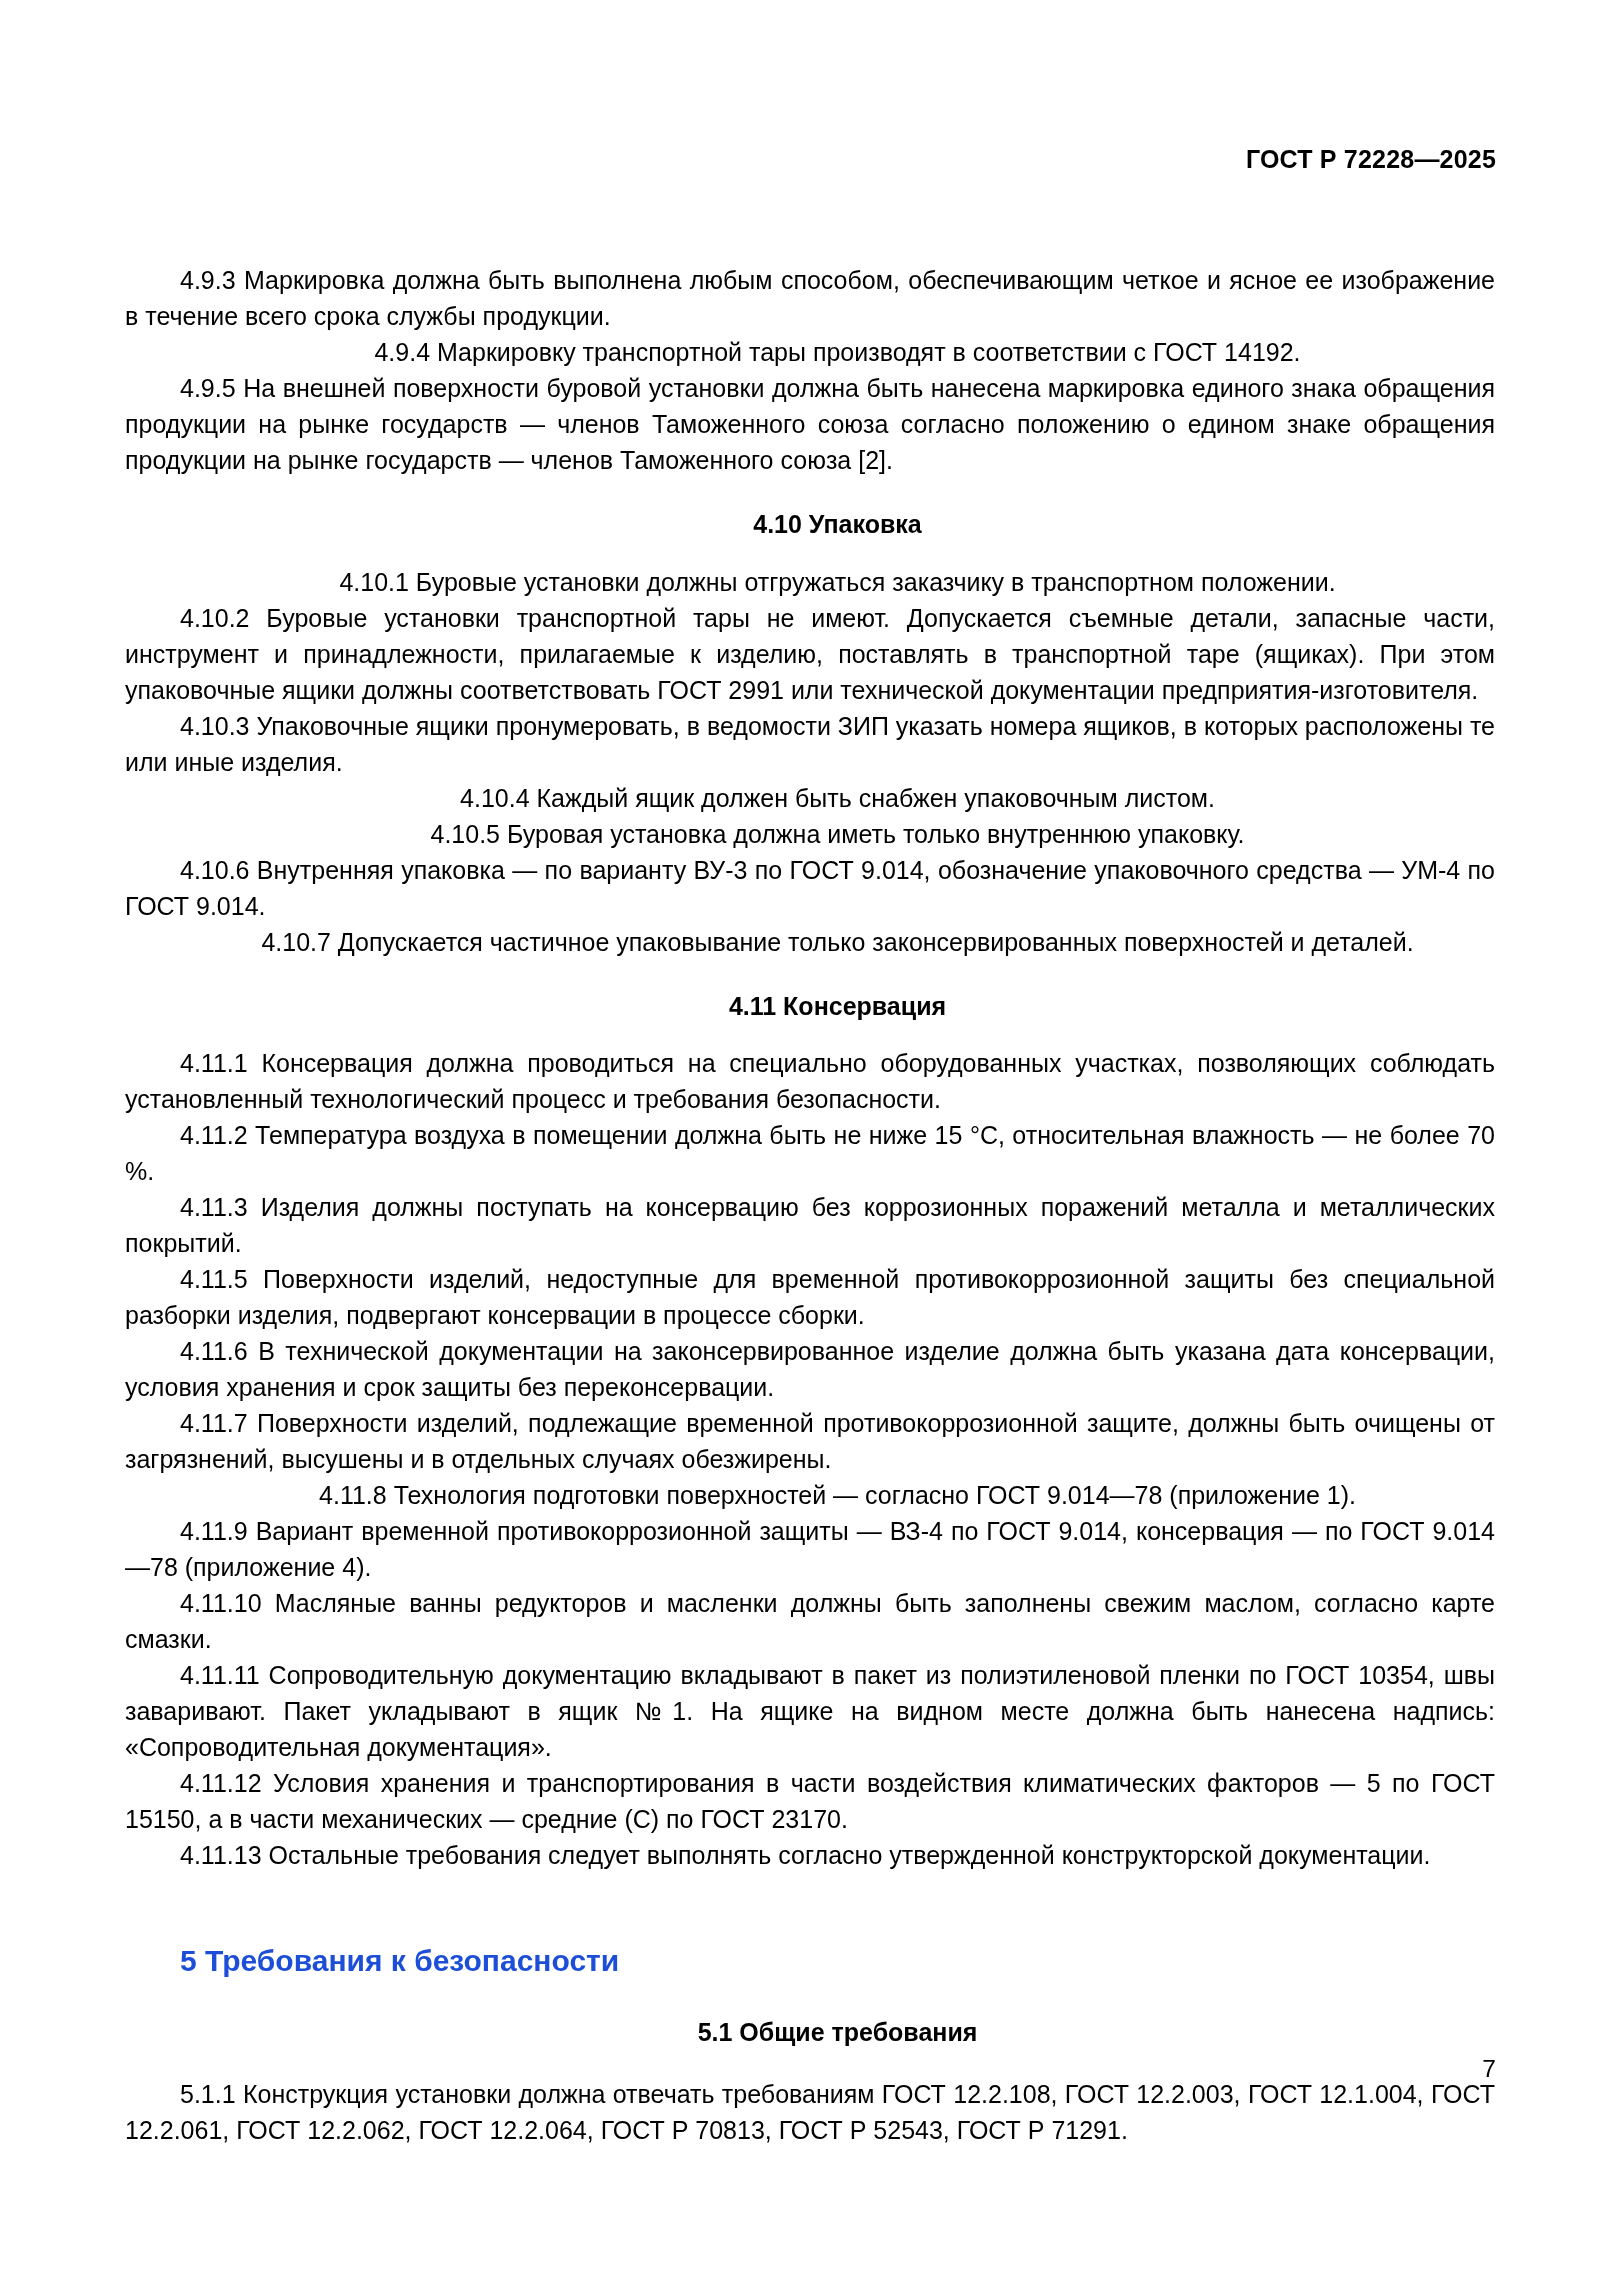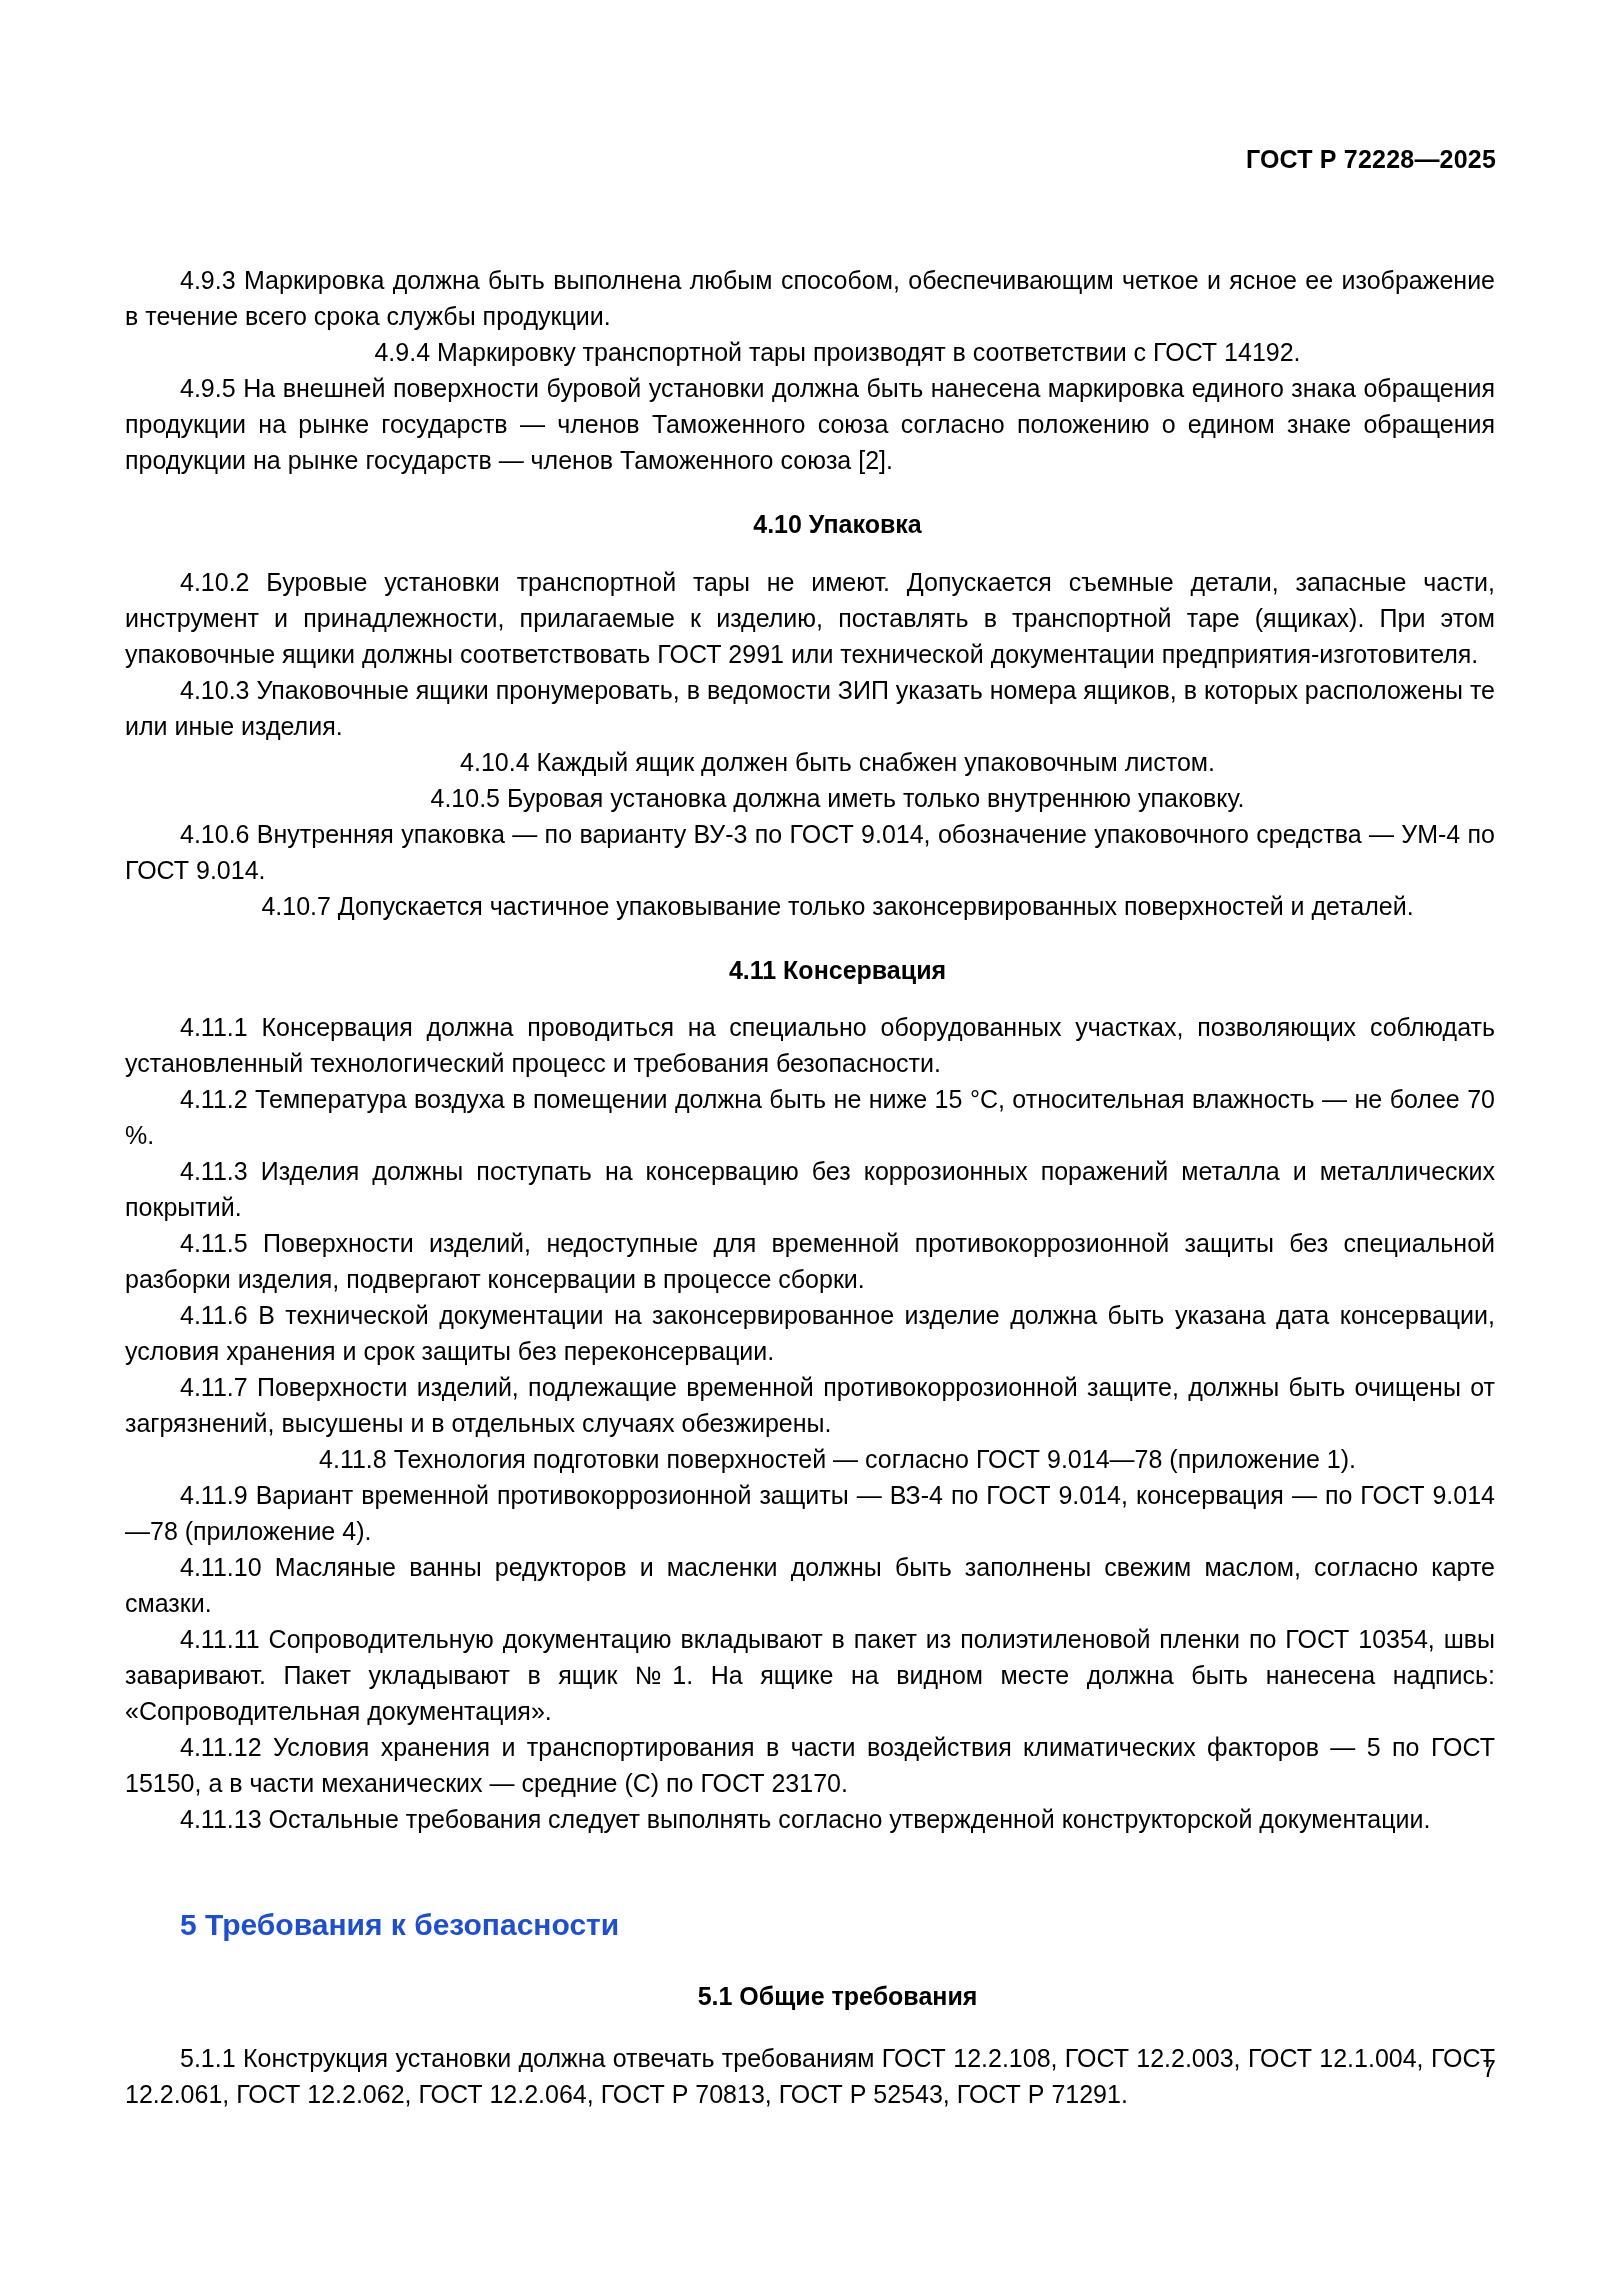--- a/index.html
+++ b/index.html
@@ -112,20 +112,21 @@
   <div class="content">
 
     <p class="para">4.9.3 Маркировка должна быть выполнена любым способом, обеспечивающим четкое и ясное ее изображение в течение всего срока службы продукции.</p>
     <p class="para nojust">4.9.4 Маркировку транспортной тары производят в соответствии с ГОСТ 14192.</p>
     <p class="para">4.9.5 На внешней поверхности буровой установки должна быть нанесена маркировка единого знака обращения продукции на рынке государств — членов Таможенного союза согласно положению о едином знаке обращения продукции на рынке государств — членов Таможенного союза [2].</p>
 
     <div class="gap-heading-before"></div>
     <h3 class="sub-heading">4.10 Упаковка</h3>
     <div class="gap-heading-after"></div>
 
+    <p class="para nojust">4.10.1 Буровые установки должны отгружаться заказчику в транспортном положении.</p>
     <p class="para">4.10.2 Буровые установки транспортной тары не имеют. Допускается съемные детали, запасные части, инструмент и принадлежности, прилагаемые к изделию, поставлять в транспортной таре (ящиках). При этом упаковочные ящики должны соответствовать ГОСТ 2991 или технической документации предприятия-изготовителя.</p>
     <p class="para">4.10.3 Упаковочные ящики пронумеровать, в ведомости ЗИП указать номера ящиков, в которых расположены те или иные изделия.</p>
     <p class="para nojust">4.10.4 Каждый ящик должен быть снабжен упаковочным листом.</p>
     <p class="para nojust">4.10.5 Буровая установка должна иметь только внутреннюю упаковку.</p>
     <p class="para">4.10.6 Внутренняя упаковка — по варианту ВУ-3 по ГОСТ 9.014, обозначение упаковочного средства — УМ-4 по ГОСТ 9.014.</p>
     <p class="para nojust">4.10.7 Допускается частичное упаковывание только законсервированных поверхностей и деталей.</p>
 
     <div class="gap-heading-before"></div>
     <h3 class="sub-heading">4.11 Консервация</h3>
     <div class="gap-heading-after"></div>

